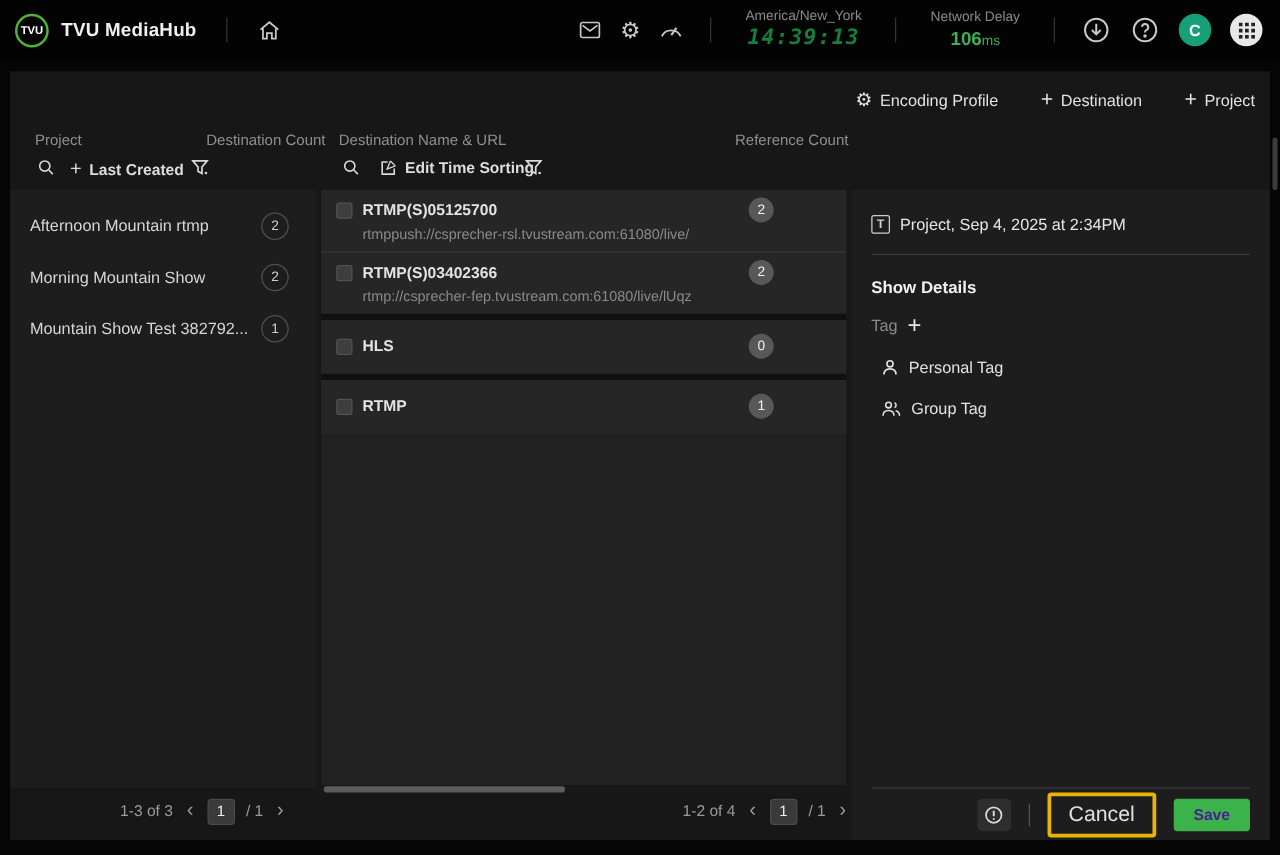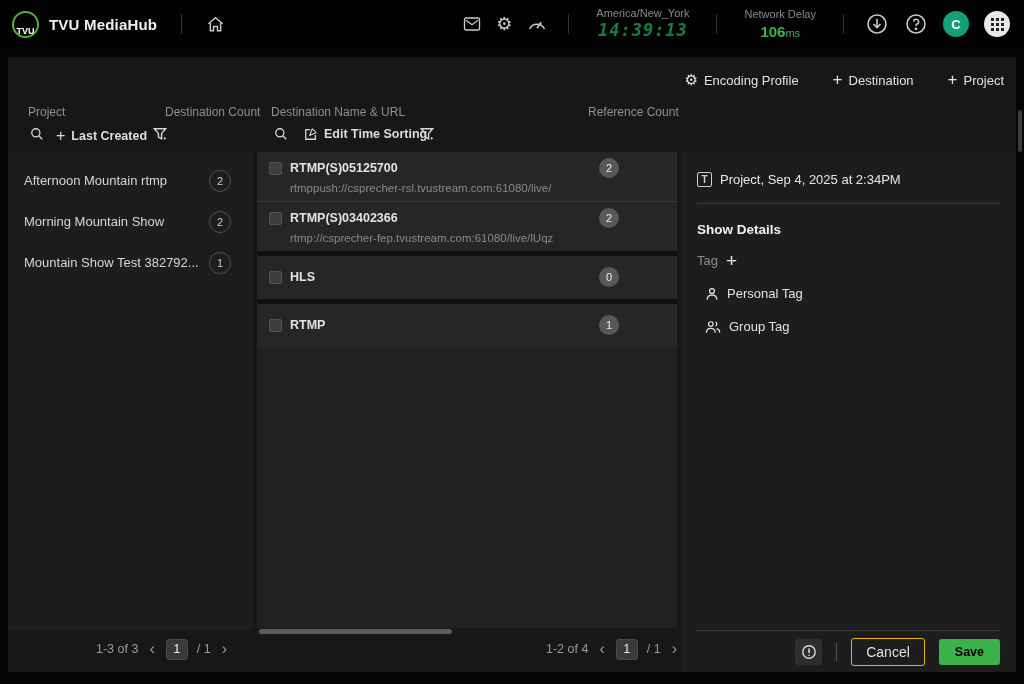--- a/index.html
+++ b/index.html
@@ -4,21 +4,21 @@
 <style>
   * { margin:0; padding:0; box-sizing:border-box; }
   html,body { width:1024px; height:684px; background:#050505; overflow:hidden;
     font-family:"Liberation Sans", sans-serif; -webkit-font-smoothing:antialiased; }
 
   
   .topbar { position:absolute; top:0; left:0; width:1024px; height:48px; background:#030303;
     display:flex; align-items:center; justify-content:space-between; }
   .tb-left { display:flex; align-items:center; padding-left:12px; }
   .logo-ring { width:27px; height:27px; border-radius:50%; border:2px solid #4fb335;
-    display:flex; align-items:flex-end; justify-content:center; color:#fff; font-size:9px; font-weight:bold; }
+    display:flex; align-items:center; justify-content:center; color:#fff; font-size:9px; font-weight:bold; }
   .brand { color:#f0f0f0; font-weight:bold; font-size:15px; margin-left:10px; letter-spacing:.2px; }
   .tb-div { width:1px; height:20px; background:#333; margin:0 24px; }
   .icon-btn { color:#c9c9c9; display:flex; align-items:center; justify-content:center; cursor:pointer; }
   .tb-right { display:flex; align-items:center; padding-right:14px; gap:15px; }
   .tb-group { display:flex; flex-direction:column; align-items:center; line-height:1.15; padding:0 6px; }
   .tb-label { color:#8a8a8a; font-size:11px; }
   .clock { font-family:"DejaVu Sans Mono", monospace; font-style:italic; font-weight:bold;
     color:#15803d; font-size:17px; letter-spacing:1px; margin-top:1px; }
   .delay-val { color:#3fae54; font-size:15px; font-weight:bold; margin-top:2px; }
   .delay-val small { font-size:11px; font-weight:normal; }
@@ -77,23 +77,23 @@
   .detail-line { display:flex; align-items:center; gap:8px; padding:16px 16px 0 16px;
     color:#8a8a8a; font-size:13px; }
   .tag-item { display:flex; align-items:center; gap:8px; padding:18px 16px 0 24px;
     color:#e2e2e2; font-size:13px; }
 
   .detail-footer { position:absolute; left:16px; right:16px; bottom:0; height:42px;
     border-top:1px solid #3a3a3a; display:flex; align-items:center; justify-content:flex-end; gap:14px; }
   .info-btn { width:27px; height:26px; background:#2e2e2e; border-radius:4px; color:#d8d8d8;
     display:flex; align-items:center; justify-content:center; cursor:pointer; }
   .v-div { width:1px; height:18px; background:#555; }
-  .btn-cancel { background:transparent; border:1px solid #eab308; color:#e0e0e0; font-size:14px;
+  .btn-cancel { background:transparent; border:3px solid #eab308; color:#e0e0e0; font-size:17px;
     border-radius:3px; padding:5px 14px; cursor:pointer; font-family:inherit; }
-  .btn-save { background:#3cb34a; border:none; color:#000000; font-size:12.5px; font-weight:bold;
+  .btn-save { background:#3cb34a; border:none; color:#4c1d95; font-size:12.5px; font-weight:bold;
     border-radius:3px; padding:6px 16px; cursor:pointer; font-family:inherit; }
 
   
   .pagination { position:absolute; bottom:12px; height:22px; display:flex; align-items:center;
     gap:9px; color:#9a9a9a; font-size:12.5px; }
   .pg-left { left:88px; } .pg-mid { left:538px; }
   .pg-chevron { color:#9a9a9a; font-size:16px; line-height:1; cursor:pointer; padding:0 2px; }
   .pg-current { min-width:22px; height:21px; background:#3a3a3a; border:1px solid #4a4a4a; border-radius:3px;
     color:#f0f0f0; display:flex; align-items:center; justify-content:center; font-size:12px; }
 

